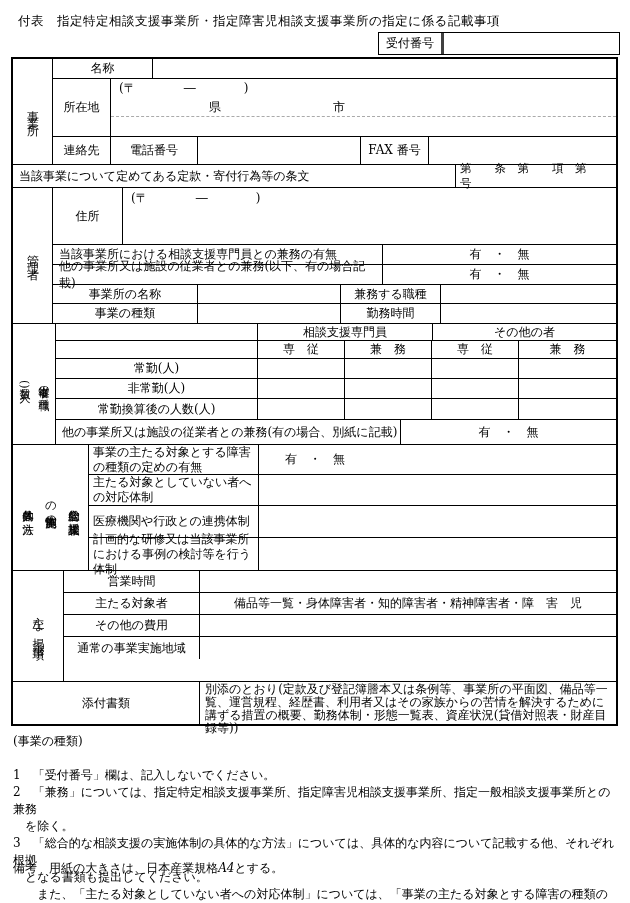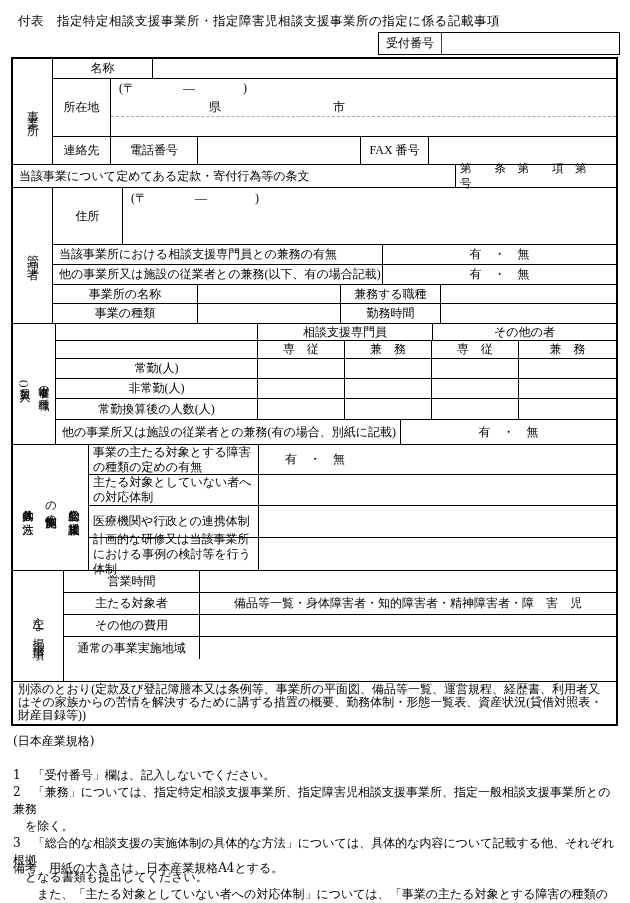--- a/index.html
+++ b/index.html
@@ -1,23 +1,23 @@
 <!DOCTYPE html>
 <html><head>
 <meta charset="utf-8">
 <style>
   html,body{margin:0;padding:0;background:#fff;}
   body{width:630px;height:903px;position:relative;color:#000;
        font-family:"DejaVu Serif","Liberation Serif",serif;font-size:12px;}
   .title{position:absolute;left:18px;top:13px;font-size:12.5px;letter-spacing:.5px;}
   .reception{position:absolute;left:378px;top:32px;width:240px;height:21px;
              border:1px solid #000;display:flex;}
-  .rec-label{flex:0 0 62px;border-right:1px solid #404040;display:flex;align-items:center;justify-content:center;}
+  .rec-label{flex:0 0 62px;border-right:3px solid #404040;display:flex;align-items:center;justify-content:center;}
   .rec-value{flex:1;}
-  .formtable{position:absolute;left:11px;top:57px;width:607px;border:2px solid #000;box-sizing:border-box;font-family:Liberation Serif, serif;}
+  .formtable{position:absolute;left:11px;top:57px;width:607px;border:2px solid #000;box-sizing:border-box;}
   .sec{display:flex;border-bottom:1px solid #000;}
   .sec:last-child{border-bottom:none;}
   .seclabel{border-right:1px solid #000;writing-mode:vertical-rl;display:flex;
             align-items:center;justify-content:center;text-align:center;
             white-space:pre-line;box-sizing:border-box;}
   .secbody{flex:1;display:flex;flex-direction:column;min-width:0;}
   .r{display:flex;border-bottom:1px solid #000;box-sizing:border-box;}
   .r:last-child{border-bottom:none;}
   .c{border-right:1px solid #000;box-sizing:border-box;display:flex;align-items:center;min-width:0;}
   .c:last-child{border-right:none;}
@@ -26,21 +26,21 @@
   .flex1{flex:1;}
   .wrap{display:block;padding:2px 4px;line-height:15px;}
   .addrblock{flex-direction:column;align-items:stretch;display:flex;}
   .addr-line{flex:1;display:flex;align-items:center;padding-left:8px;}
   .addr-dashed{border-bottom:1px dashed #aaa;}
   .yesno{padding-left:0;justify-content:center;}
   .yesno-left{justify-content:flex-start;padding-left:26px;}
   .att-val{display:block;padding:1px 5px;line-height:13px;}
   .notes{position:absolute;left:13px;top:716px;width:606px;line-height:17px;white-space:pre-line;}
   .remark{position:absolute;left:13px;top:860px;}
-  .italic{}
+  .italic{font-style:italic;}
   .v-sp7{letter-spacing:7px;}
   .v-sp4{letter-spacing:4px;}
   .small-label{font-size:11.5px;}
 </style>
 </head>
 <body>
 
 <div class="title">付表　指定特定相談支援事業所・指定障害児相談支援事業所の指定に係る記載事項</div>
 
 <div class="reception">
@@ -211,31 +211,32 @@
       <div class="r" style="height:22px">
         <div class="c lab" style="flex:0 0 136px">通常の事業実施地域</div>
         <div class="c flex1"></div>
       </div>
     </div>
   </div>
 
   <div class="sec" style="height:42px">
     <div class="secbody">
       <div class="r" style="height:42px">
+        <div class="c lab" style="flex:0 0 187px">添付書類</div>
         <div class="c flex1" style="align-items:flex-start">
             <span class="att-val">別添のとおり(定款及び登記簿謄本又は条例等、事業所の平面図、備品等一覧、運営規程、経歴書、利用者又はその家族からの苦情を解決するために講ずる措置の概要、勤務体制・形態一覧表、資産状況(貸借対照表・財産目録等))</span>
           </div>
       </div>
     </div>
   </div>
 
 </div>
 
 <div class="notes">
-  <div>(日本産業規格)</div>
+  <div>(事業の種類)</div>
   <div>1　「受付番号」欄は、記入しないでください。
 2　「兼務」については、指定特定相談支援事業所、指定障害児相談支援事業所、指定一般相談支援事業所との兼務
 　を除く。
 3　「総合的な相談支援の実施体制の具体的な方法」については、具体的な内容について記載する他、それぞれ根拠
 　となる書類も提出してください。
 　　また、「主たる対象としていない者への対応体制」については、「事業の主たる対象とする障害の種類の定め
 　の有無」が有の場合に記載すること。
 4　「主な掲示事項」については、本欄の記載を省略し、別途資料として添付して差し支えありません。
 5　記入欄が不足する場合は、適宜欄を設けて記載するか又は別様に記載した書類を添付してください。</div>
 </div>

